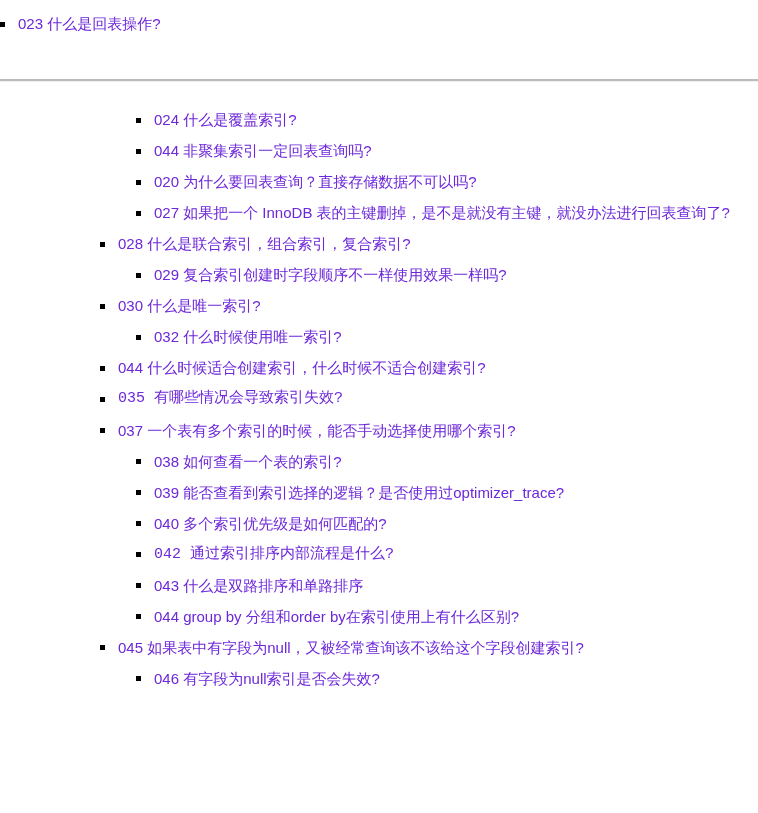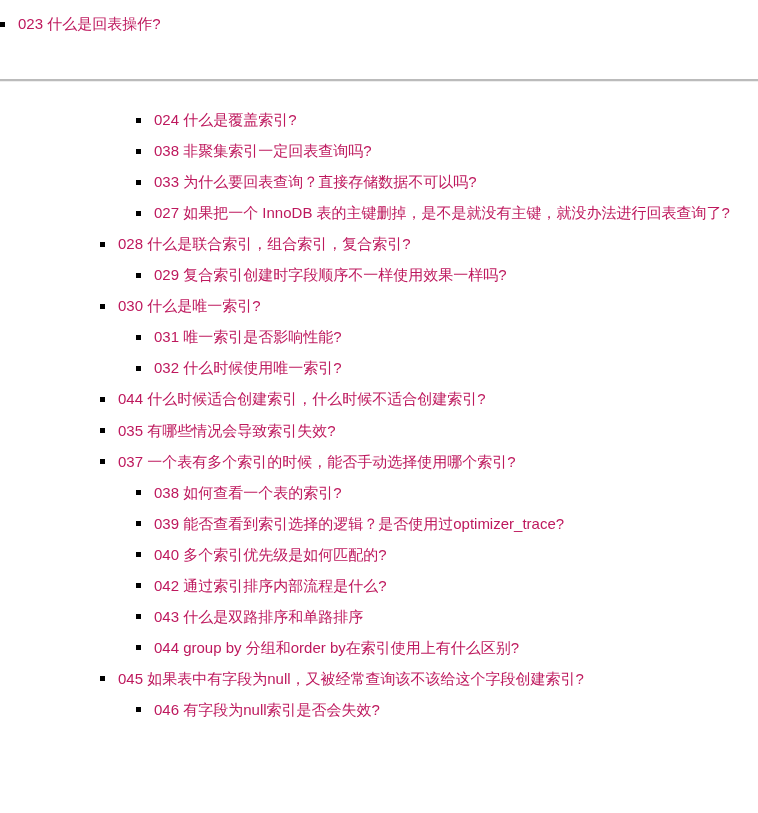--- a/index.html
+++ b/index.html
@@ -4,21 +4,21 @@
 <style>
   html, body {
     margin: 0;
     padding: 0;
     background: #ffffff;
     font-family: -apple-system, BlinkMacSystemFont, "Segoe UI", "Helvetica Neue", Arial, "PingFang SC", "Hiragino Sans GB", "Microsoft YaHei", sans-serif;
     font-size: 15px;
     color: #222;
   }
   a.toc-link {
-    color: #be185d;
+    color: #6d28d9;
     text-decoration: none;
     cursor: pointer;
   }
   .page {
     width: 758px;
     box-sizing: border-box;
     padding: 0 0 20px 0;
   }
   hr.sep {
     border: none;
@@ -64,35 +64,34 @@
         <a class="toc-link">023 什么是回表操作?</a>
       </li>
     </ul>
   </div>
 
   <hr class="sep">
 
   <div class="main-block">
     <ul class="toc" id="main-list">
         <li class="level1" style="margin-left: 136px;"><a class="toc-link">024 什么是覆盖索引?</a></li>
-        <li class="level1" style="margin-left: 136px;"><a class="toc-link">038 非聚集索引一定回表查询吗?</a></li>
-        <li class="level1" style="margin-left: 136px;"><a class="toc-link">033 为什么要回表查询？直接存储数据不可以吗?</a></li>
+        <li class="level1" style="margin-left: 136px;"><a class="toc-link">044 非聚集索引一定回表查询吗?</a></li>
+        <li class="level1" style="margin-left: 136px;"><a class="toc-link">020 为什么要回表查询？直接存储数据不可以吗?</a></li>
         <li class="level1" style="margin-left: 136px;"><a class="toc-link">027 如果把一个 InnoDB 表的主键删掉，是不是就没有主键，就没办法进行回表查询了?</a></li>
         <li class="level0" style="margin-left: 100px;"><a class="toc-link">028 什么是联合索引，组合索引，复合索引?</a></li>
         <li class="level1" style="margin-left: 136px;"><a class="toc-link">029 复合索引创建时字段顺序不一样使用效果一样吗?</a></li>
         <li class="level0" style="margin-left: 100px;"><a class="toc-link">030 什么是唯一索引?</a></li>
-        <li class="level1" style="margin-left: 136px;"><a class="toc-link">031 唯一索引是否影响性能?</a></li>
         <li class="level1" style="margin-left: 136px;"><a class="toc-link">032 什么时候使用唯一索引?</a></li>
         <li class="level0" style="margin-left: 100px;"><a class="toc-link">044 什么时候适合创建索引，什么时候不适合创建索引?</a></li>
-        <li class="level0" style="margin-left: 100px;"><a class="toc-link">035 有哪些情况会导致索引失效?</a></li>
+        <li class="level0" style="margin-left: 100px; font-family: Liberation Mono, monospace;"><a class="toc-link">035 有哪些情况会导致索引失效?</a></li>
         <li class="level0" style="margin-left: 100px;"><a class="toc-link">037 一个表有多个索引的时候，能否手动选择使用哪个索引?</a></li>
         <li class="level1" style="margin-left: 136px;"><a class="toc-link">038 如何查看一个表的索引?</a></li>
         <li class="level1" style="margin-left: 136px;"><a class="toc-link">039 能否查看到索引选择的逻辑？是否使用过optimizer_trace?</a></li>
         <li class="level1" style="margin-left: 136px;"><a class="toc-link">040 多个索引优先级是如何匹配的?</a></li>
-        <li class="level1" style="margin-left: 136px;"><a class="toc-link">042 通过索引排序内部流程是什么?</a></li>
+        <li class="level1" style="margin-left: 136px; font-family: Liberation Mono, monospace;"><a class="toc-link">042 通过索引排序内部流程是什么?</a></li>
         <li class="level1" style="margin-left: 136px;"><a class="toc-link">043 什么是双路排序和单路排序</a></li>
         <li class="level1 empty-item" style="margin-left: 136px;"></li>
         <li class="level1" style="margin-left: 136px;"><a class="toc-link">044 group by 分组和order by在索引使用上有什么区别?</a></li>
         <li class="level0" style="margin-left: 100px;"><a class="toc-link">045 如果表中有字段为null，又被经常查询该不该给这个字段创建索引?</a></li>
         <li class="level1" style="margin-left: 136px;"><a class="toc-link">046 有字段为null索引是否会失效?</a></li>
       </ul>
   </div>
 
 </div>
 

